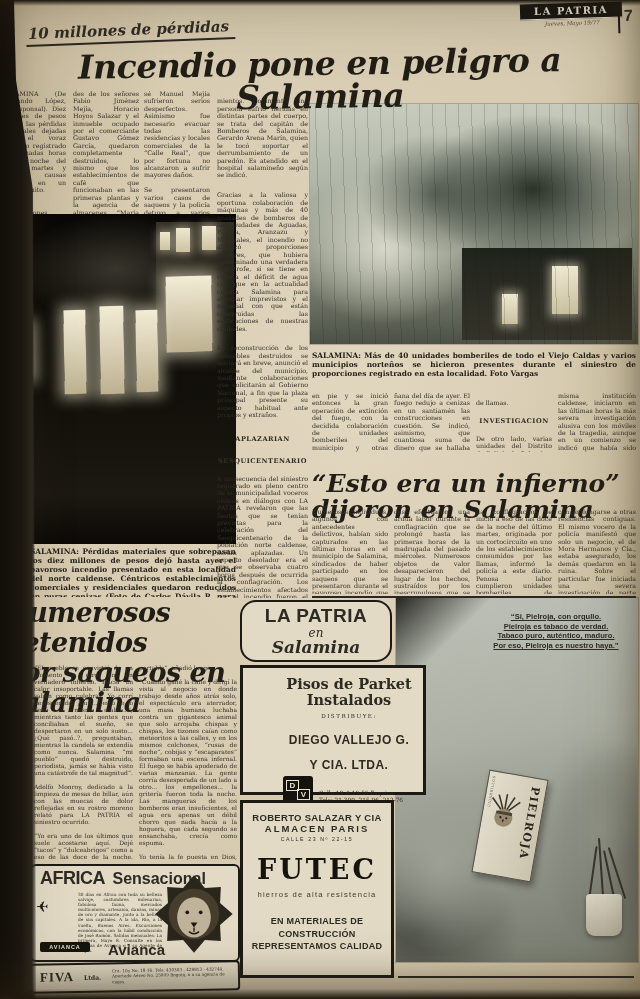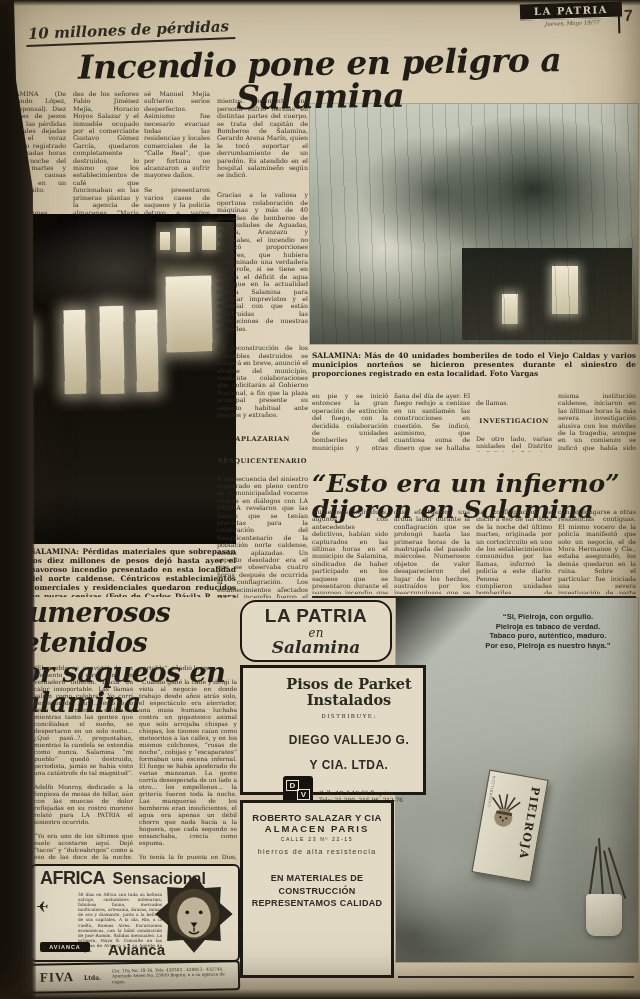--- a/index.html
+++ b/index.html
@@ -108,22 +108,22 @@
   .futec-tag{font-family:"Liberation Sans",sans-serif;font-size:7.6px;letter-spacing:1.2px;color:#403b30;margin-top:5px;}
   .sal-f{font-family:"Liberation Sans",sans-serif;font-weight:bold;font-size:9px;line-height:12.5px;margin-top:16px;letter-spacing:.3px;}
   
   .pielroja{position:absolute;left:396px;top:598px;width:242px;height:364px;overflow:hidden;z-index:3;
     background:
       linear-gradient(135deg,rgba(30,30,26,.95) 0%,rgba(30,30,26,0) 16%),
       radial-gradient(ellipse 150px 120px at 8% 92%, rgba(60,62,54,.8), rgba(60,62,54,0) 70%),
       radial-gradient(ellipse 120px 160px at 96% 70%, rgba(92,96,86,.7), rgba(92,96,86,0) 70%),
       linear-gradient(170deg,#bcc0b6 0%,#adb1a5 38%,#969a8e 62%,#767a6e 100%);
     box-shadow:0 0 0 1px rgba(40,36,26,.25);}
-  .pr-quote{position:absolute;left:68px;top:14px;width:168px;text-align:center;z-index:2;
-    font-family:"Liberation Sans",sans-serif;font-size:7.6px;line-height:9.6px;color:#2e2c25;font-weight:bold;}
+  .pr-quote{position:absolute;left:76px;top:14px;width:168px;text-align:center;z-index:2;
+    font-family:"Liberation Sans",sans-serif;font-size:7.6px;line-height:9.6px;color:#2e2c25;font-weight:bold;text-decoration:underline;}
   .pr-hand{position:absolute;border-radius:50%;}
   .h1{left:-30px;bottom:10px;width:150px;height:180px;background:radial-gradient(closest-side,#9da195,rgba(157,161,149,0));}
   .h2{right:-20px;bottom:40px;width:120px;height:190px;background:radial-gradient(closest-side,#8e9286,rgba(142,146,134,0));}
   .pack{position:absolute;left:84px;top:176px;width:58px;height:102px;background:linear-gradient(100deg,#e4dfcd,#c9c3ad);
     border:1px solid #565246;transform:rotate(10deg);z-index:2;box-shadow:3px 4px 6px rgba(20,18,12,.4);}
   .pack-top{position:absolute;left:3px;top:4px;font-size:3.4px;letter-spacing:.6px;color:#4a4437;
     writing-mode:vertical-rl;transform:rotate(180deg);}
   .pack-brand{position:absolute;right:4px;top:8px;writing-mode:vertical-rl;font-weight:bold;font-size:11px;
     letter-spacing:1.5px;color:#2a261d;}
   .pencils{position:absolute;right:16px;bottom:26px;width:36px;height:42px;z-index:2;
@@ -259,20 +259,21 @@
         <div>Calle 18 # 19-56 Esquina</div>
         <div>Tels: 21-300, 215-96, 212-76</div>
       </div>
     </div>
   </div>
 
   <div class="adbox sal-box">
     <div class="sal-l1">ROBERTO SALAZAR Y CIA</div>
     <div class="sal-l2">ALMACEN PARIS</div>
     <div class="sal-l3">CALLE 23 Nº 22-15</div>
+    <div class="futec">FUTEC</div>
     <div class="futec-tag">hierros de alta resistencia</div>
     <div class="sal-f">
       <div>EN MATERIALES DE</div>
       <div>CONSTRUCCIÓN</div>
       <div>REPRESENTAMOS CALIDAD</div>
     </div>
   </div>
 
   <div class="pielroja">
     <div class="pr-quote">

